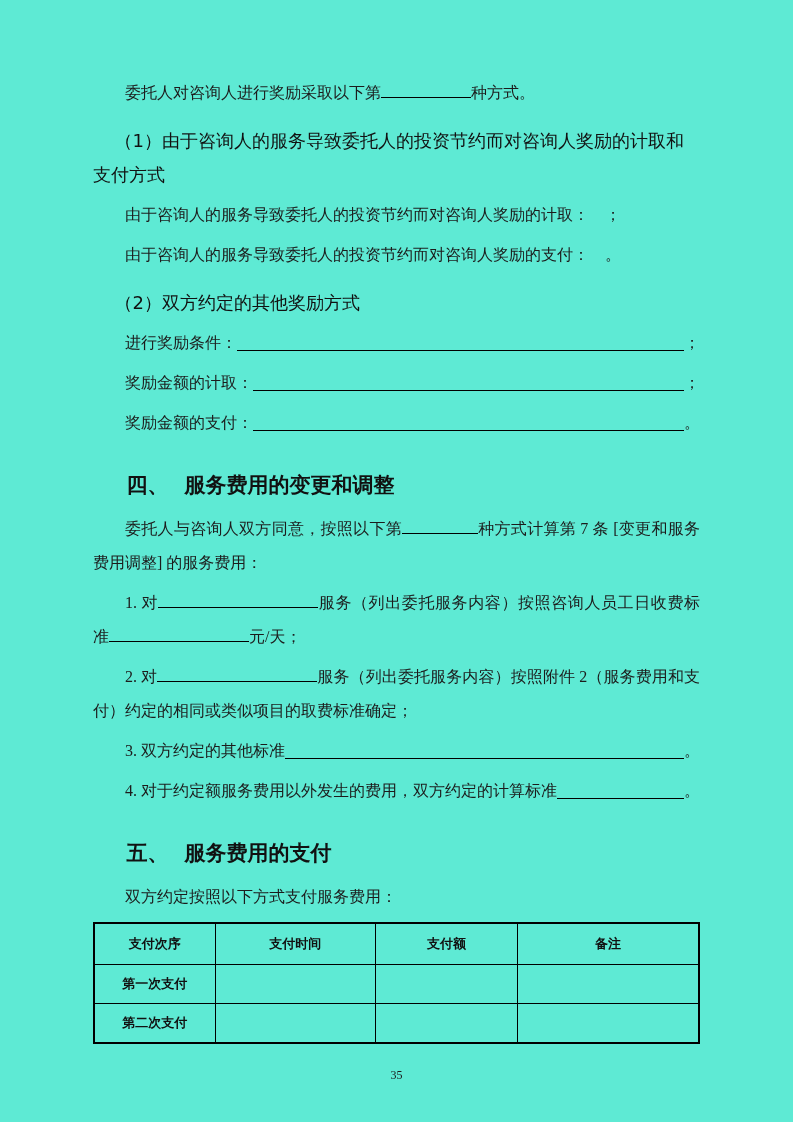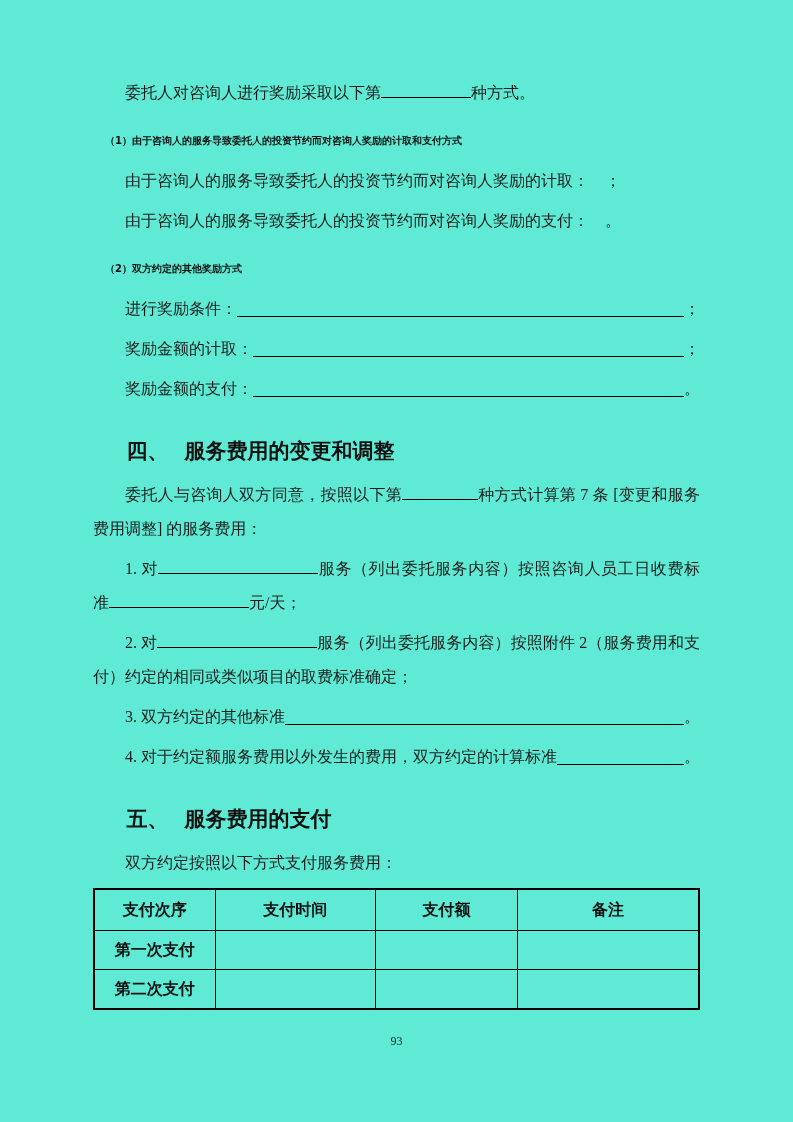--- a/index.html
+++ b/index.html
@@ -34,22 +34,22 @@
   }
   .para.flexline span[data-name="text-run"] {
     white-space: nowrap;
     flex: 0 0 auto;
   }
   .h2 {
     margin: 14px 0 6px 0;
     line-height: 34px;
     text-indent: 1.2em;
     font-family: "DejaVu Sans", sans-serif;
-    font-weight: 700;
-    font-size: 10px;
+    font-weight: 400;
+    font-size: 18px;
     color: #111111;
   }
   .h1 {
     margin: 28px 0 10px 0;
     line-height: 34px;
     text-indent: 1.6em;
     font-family: "DejaVu Sans", sans-serif;
     font-weight: 700;
     font-size: 21px;
     color: #111111;
@@ -67,21 +67,21 @@
     border-bottom: 1.5px solid #000000;
     align-self: flex-end;
     margin-bottom: 9px;
     min-width: 40px;
   }
   .pay-table {
     width: 100%;
     border-collapse: collapse;
     margin-top: 8px;
     border: 2px solid #000000;
-    font-size: 16px;
+    font-size: 13px;
     padding-left: 11px;
   }
   .pay-table th, .pay-table td {
     border: 1px solid #000000;
     padding: 0;
     text-align: center;
     vertical-align: middle;
   }
   .pay-table th {
     height: 40px;
@@ -167,14 +167,14 @@
         </tr>
         <tr data-name="table-row">
           <td class="rowlabel" data-name="row-label-cell">第二次支付</td>
           <td data-name="table-cell"></td>
           <td data-name="table-cell"></td>
           <td data-name="table-cell"></td>
         </tr>
       </tbody>
   </table>
 
-  <div class="page-number" data-name="page-number">93</div>
+  <div class="page-number" data-name="page-number">35</div>
 </div>
 
 </body></html>

